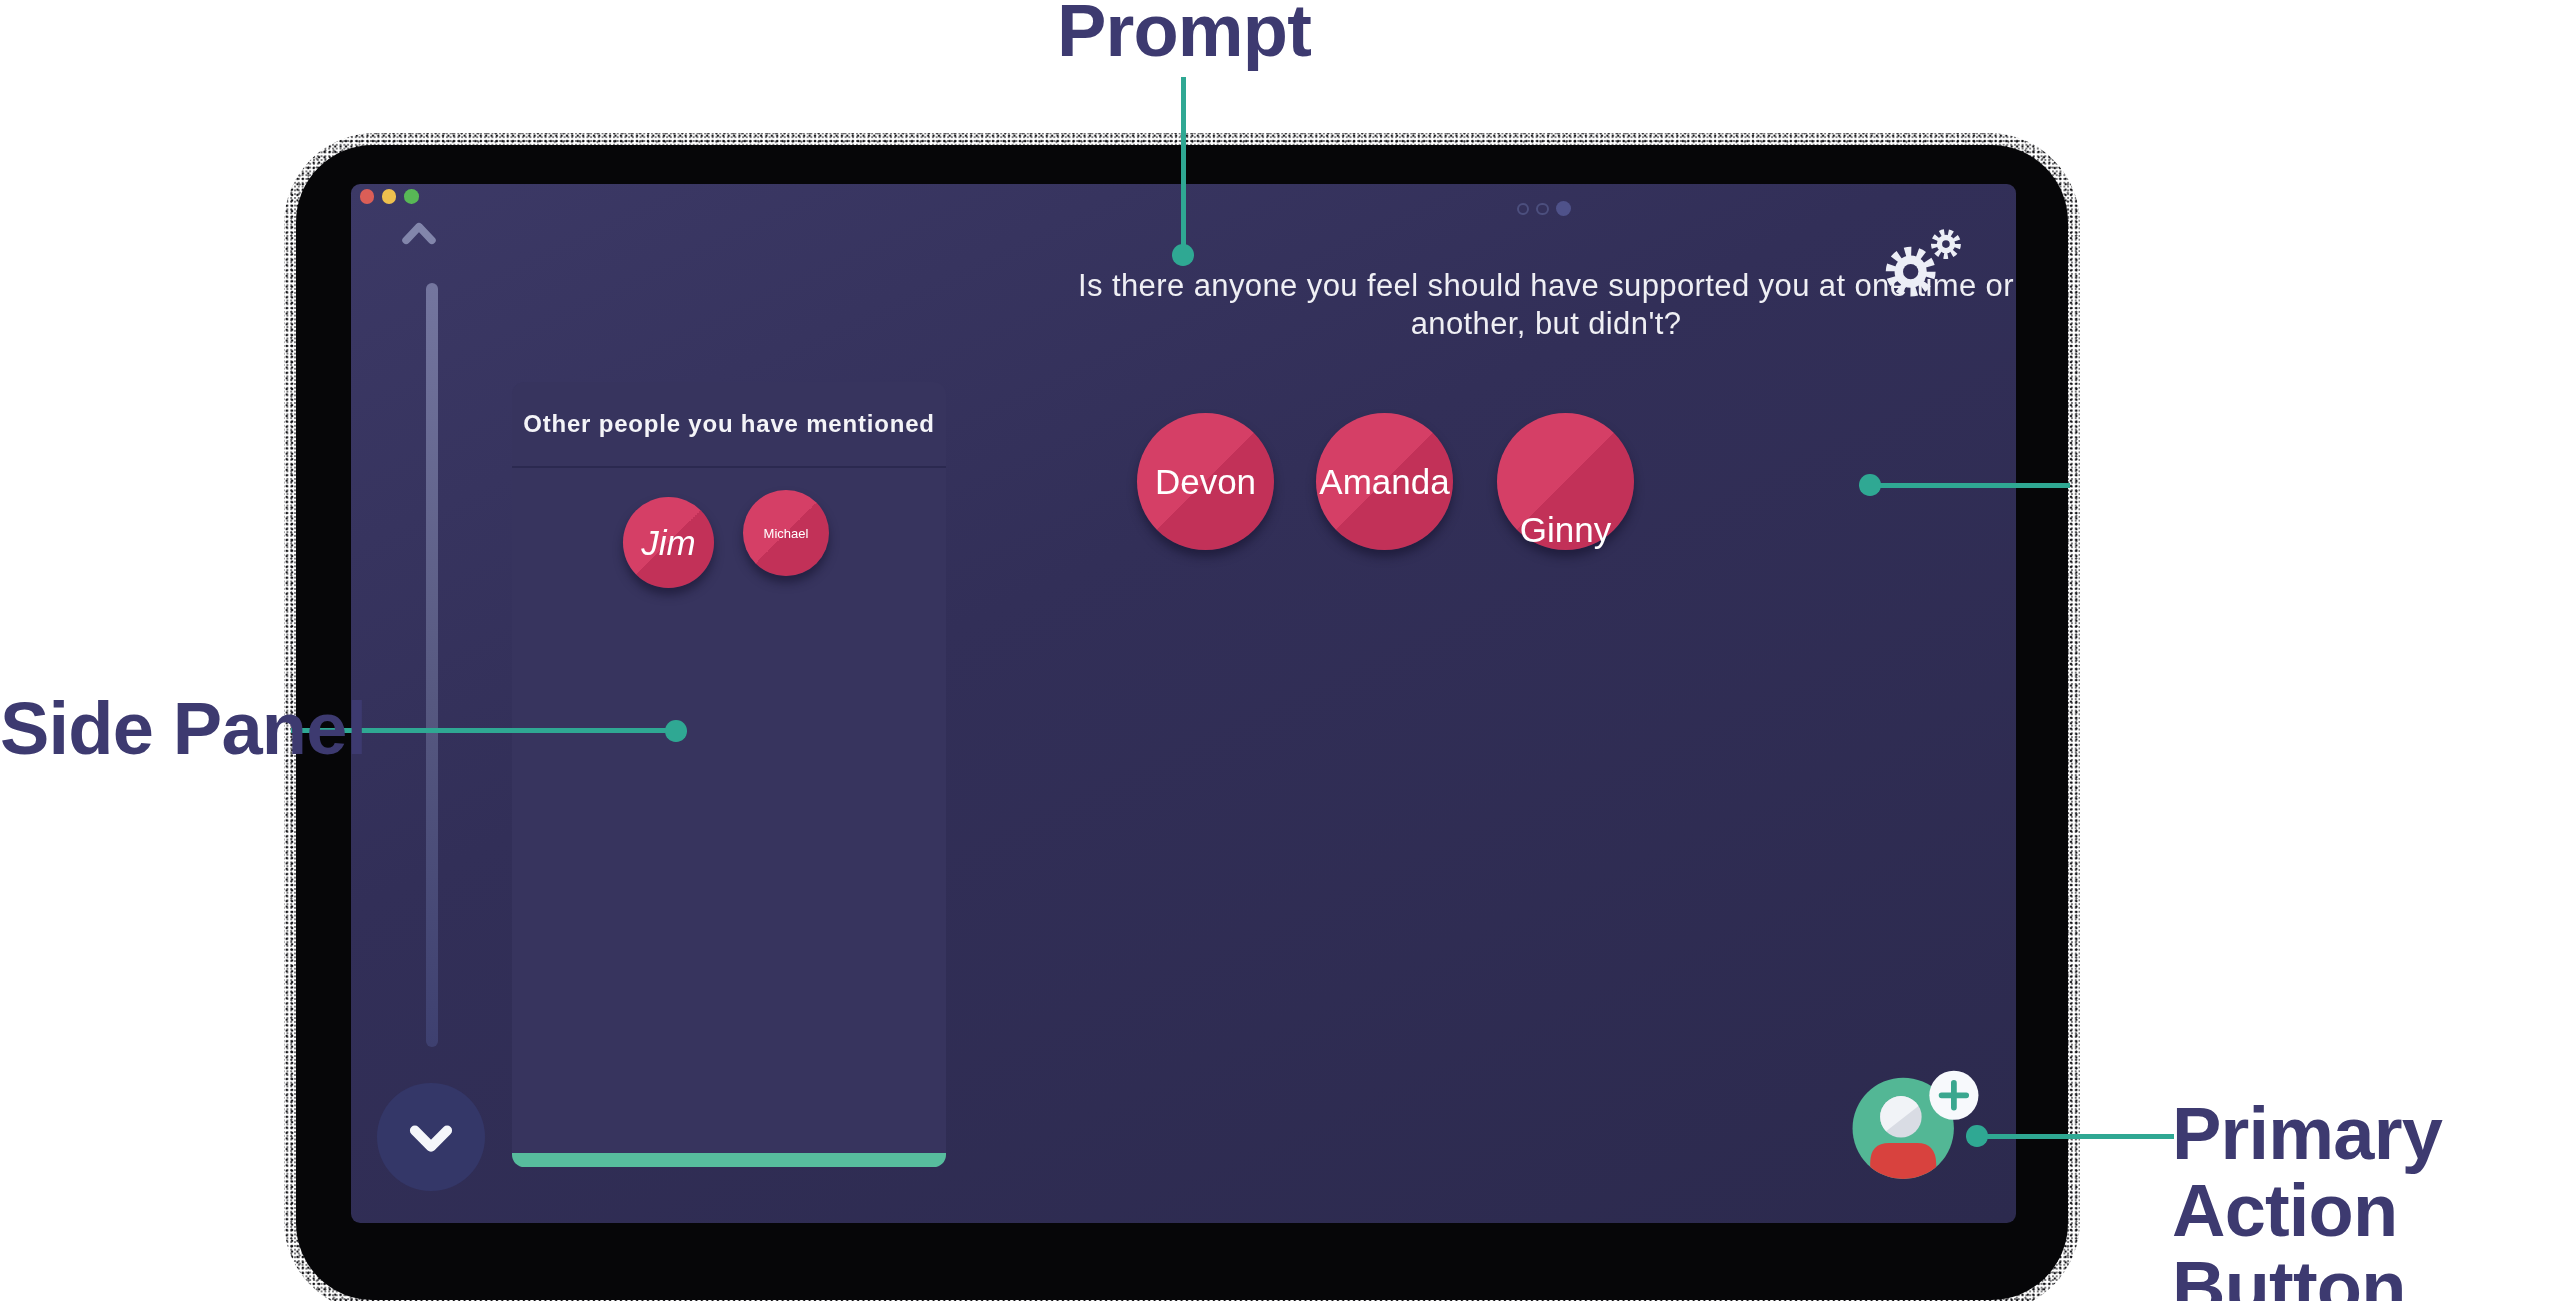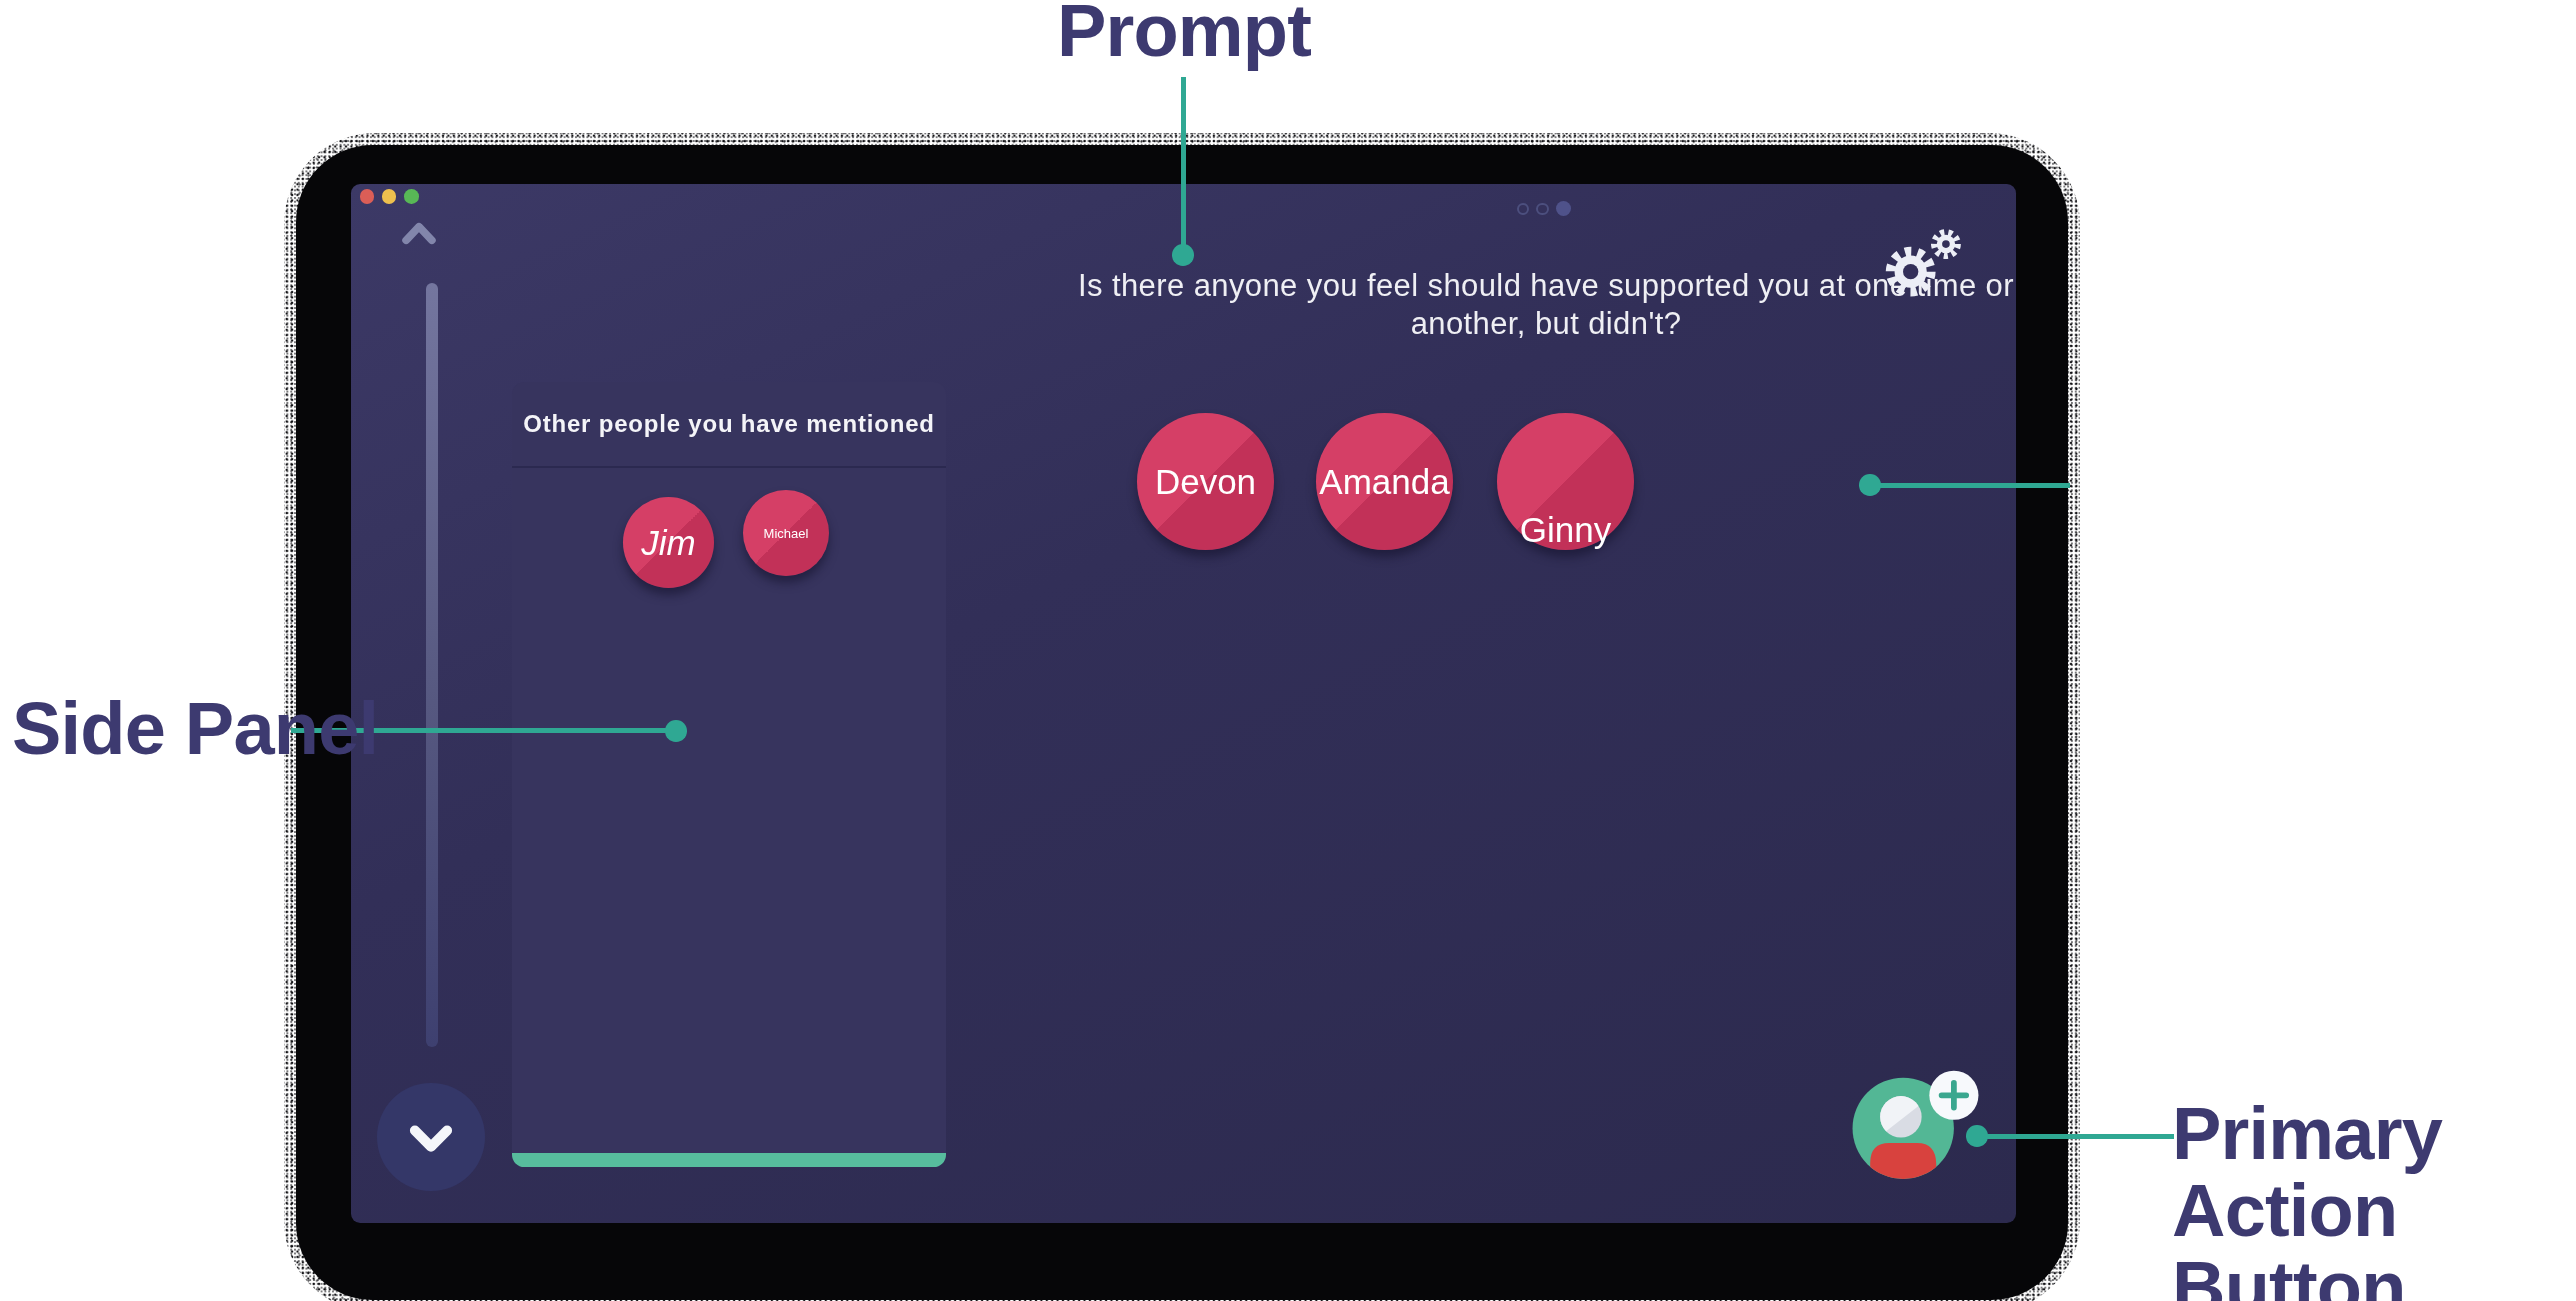--- a/index.html
+++ b/index.html
@@ -139,21 +139,21 @@
     position: absolute;
     color: #3d3a70;
     font-size: 74px;
     font-weight: bold;
     letter-spacing: -0.8px;
     line-height: 77px;
     z-index: 60;
     white-space: nowrap;
   }
   .ann-prompt { left: 1015px; top: -7.7px; width: 338px; text-align: center; }
-  .ann-side   { left: 0px;    top: 690px; width: 286px; text-align: center; margin-left: 12px; }
+  .ann-side   { left: 0px;    top: 690px; width: 286px; text-align: center; }
   .ann-node   { left: 2069px; top: 444px; }
   .ann-pab    { left: 2172px; top: 1095px; white-space: normal; width: 492px; }
 
   .ann-line { position: absolute; background: #2fa893; z-index: 55; }
   .line-prompt { left: 1181px; top: 77px;  width: 4.6px;   height: 175px; }
   .line-side   { left: 291px;  top: 728px;  width: 386px; height: 4.6px; }
   .line-node   { left: 1876px; top: 483px;  width: 194px; height: 4.6px; }
   .line-pab    { left: 1985px; top: 1134px; width: 189px; height: 4.6px; }
 
   .ann-dot { position: absolute; width: 21.5px; height: 21.5px; border-radius: 50%; background: #2fa893; z-index: 56; }

